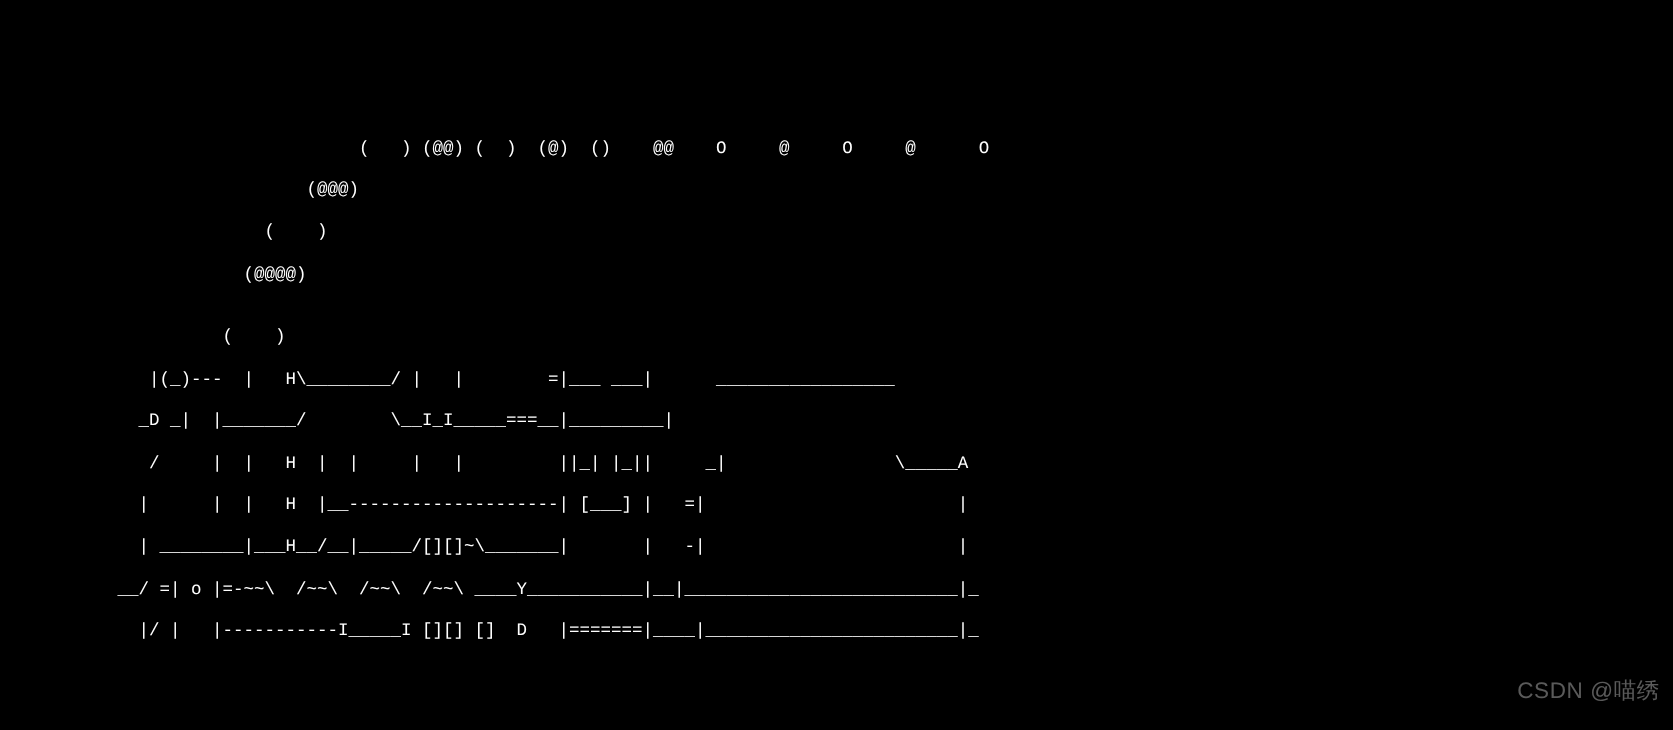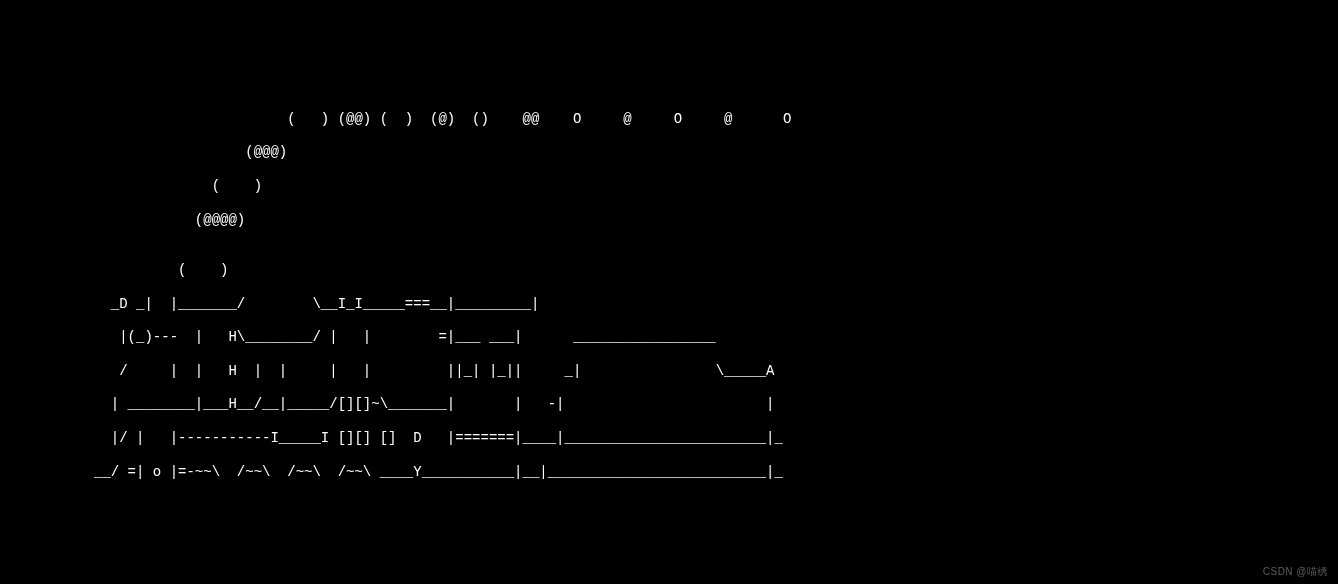--- a/index.html
+++ b/index.html
@@ -23,45 +23,46 @@
       padding: 10px;
       letter-spacing: 0;
     }
     .ascii-line {
       display: block;
       white-space: pre;
       font-family: "Courier New", Courier, monospace;
     }
     .watermark {
       position: absolute;
-      bottom: 6px;
+      bottom: 20px;
       right: 10px;
       color: rgba(200, 200, 200, 0.45);
       font-family: Arial, sans-serif;
-      font-size: 10px;
+      font-size: 18px;
       letter-spacing: 0.5px;
     }
   </style>
 </head>
 <body>
 
 <div class="terminal">
 <span class="ascii-line"></span>
 <span class="ascii-line"></span>
 <span class="ascii-line"></span>
 <span class="ascii-line"></span>
 <span class="ascii-line"></span>
 <span class="ascii-line">                                 (   ) (@@) (  )  (@)  ()    @@    O     @     O     @      O</span>
 <span class="ascii-line">                            (@@@)</span>
 <span class="ascii-line">                        (    )</span>
 <span class="ascii-line">                      (@@@@)</span>
 <span class="ascii-line"></span>
 <span class="ascii-line">                    (    )</span>
+<span class="ascii-line">             |(_)---  |   H\________/ |   |        =|___ ___|      _________________</span>
 <span class="ascii-line">            _D _|  |_______/        \__I_I_____===__|_________|</span>
-<span class="ascii-line">             |(_)---  |   H\________/ |   |        =|___ ___|      _________________</span>
 <span class="ascii-line">             /     |  |   H  |  |     |   |         ||_| |_||     _|                \_____A</span>
+<span class="ascii-line">            |      |  |   H  |__--------------------| [___] |   =|                        |</span>
 <span class="ascii-line">            | ________|___H__/__|_____/[][]~\_______|       |   -|                        |</span>
+<span class="ascii-line">          __/ =| o |=-~~\  /~~\  /~~\  /~~\ ____Y___________|__|__________________________|_</span>
 <span class="ascii-line">            |/ |   |-----------I_____I [][] []  D   |=======|____|________________________|_</span>
-<span class="ascii-line">          __/ =| o |=-~~\  /~~\  /~~\  /~~\ ____Y___________|__|__________________________|_</span>
 
 </div>
 
 <div class="watermark">CSDN @喵绣</div>
 
 </body></html>

